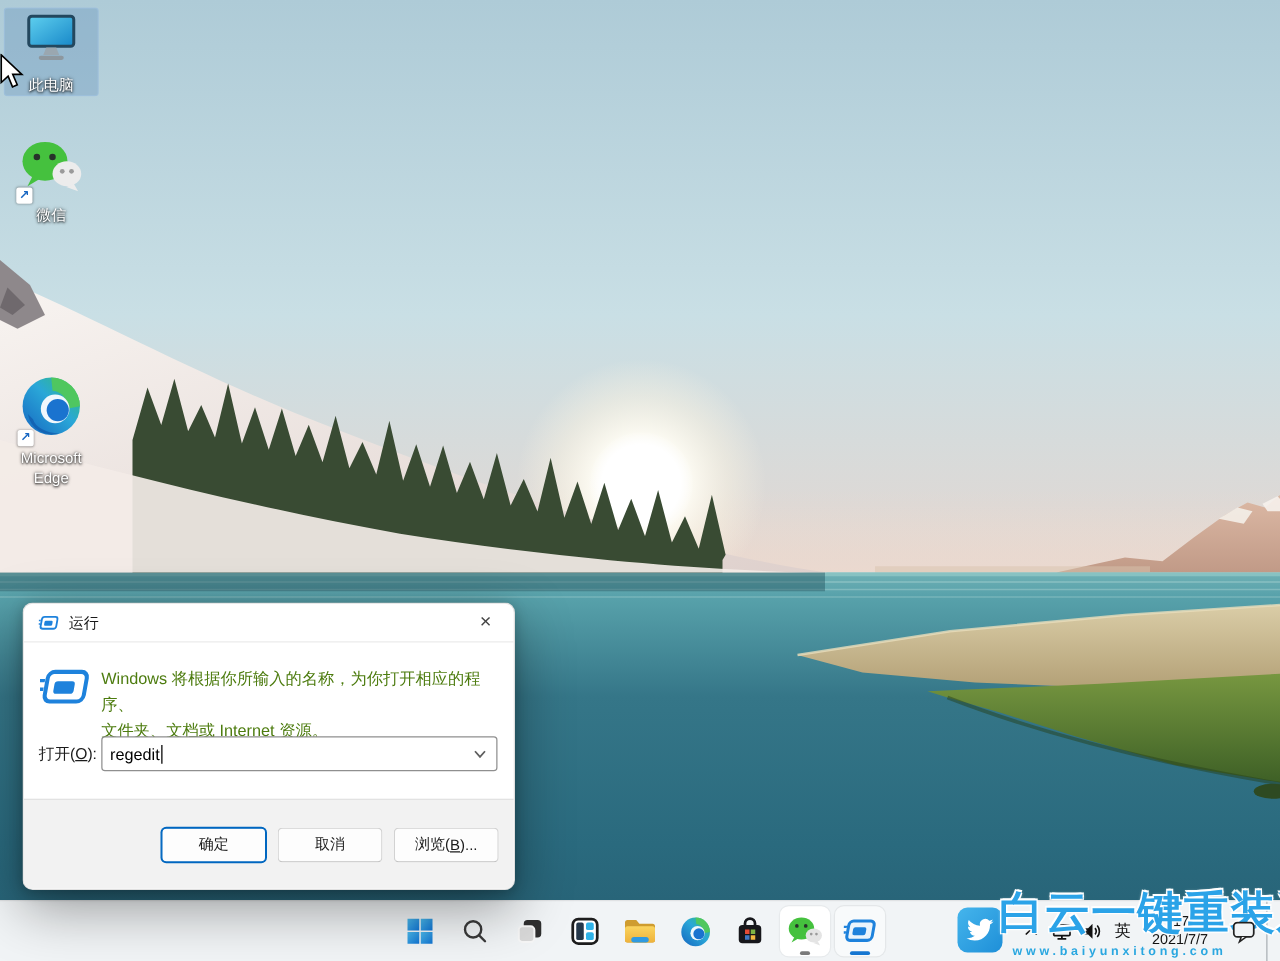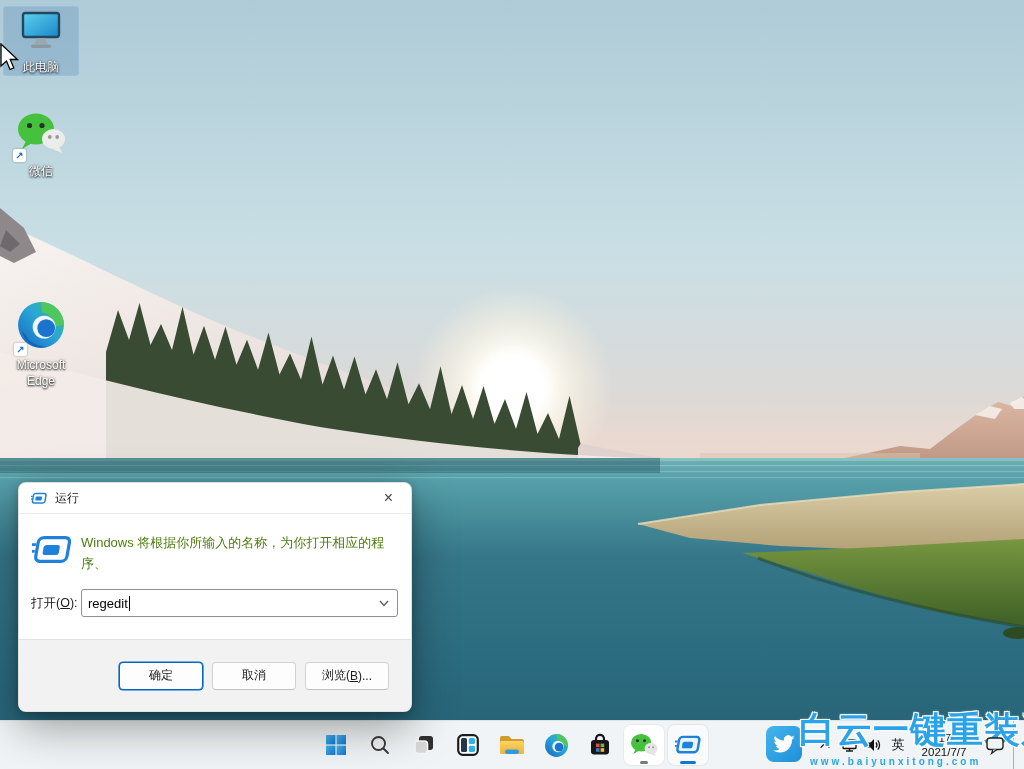--- a/index.html
+++ b/index.html
@@ -34,21 +34,21 @@
   .open-row{position:absolute;left:12px;top:106px;right:13px;display:flex;align-items:center;}
   .open-lbl{font-size:12.5px;color:#1b1b1b;width:50px;flex:0 0 auto;}
   .open-lbl .key{text-decoration:underline;}
   .combo{flex:1;height:26px;border:1px solid #8f8f8f;border-radius:3px;background:#fff;
          display:flex;align-items:center;padding:0 6px;position:relative;}
   .combo .val{font-size:13px;color:#000000;}
   .combo .caret{display:inline-block;width:1px;height:15px;background:#000;margin-left:1px;}
   .combo svg{position:absolute;right:8px;top:10px;}
   .dlg-footer{position:absolute;left:0;right:0;bottom:0;height:71px;background:#f2f2f2;
          border-top:1px solid #e2e2e2;display:flex;align-items:center;justify-content:flex-end;
-         gap:9px;padding-right:22px;}
+         gap:9px;padding-right:12px;}
   .btn{width:84px;height:28px;background:#fdfdfd;border:1px solid #d2d2d2;border-bottom-color:#c2c2c2;
        border-radius:4px;font-size:12px;color:#1b1b1b;display:flex;align-items:center;justify-content:center;
        font-family:inherit;}
   .btn.default{border:1px solid #0067c0;box-shadow:0 0 0 0.6px #0067c0;}
   .btn .key{text-decoration:underline;}
 
   
   .taskbar{position:absolute;left:0;right:0;bottom:0;height:48px;background:#f1f4f6;
            border-top:1px solid rgba(0,0,0,.07);z-index:10;}
   .tb-center{position:absolute;left:316px;top:4px;display:flex;gap:4px;z-index:2;}
@@ -239,20 +239,21 @@
       <g transform="skewX(-10)">
         <rect x="6" y="2" width="25" height="19" rx="4" fill="#fff" stroke="#1e82dc" stroke-width="2.6"></rect>
         <rect x="11" y="8" width="13" height="8" rx="2" fill="#1e82dc"></rect>
         <rect x="1" y="6.5" width="3.5" height="2.2" fill="#1e82dc"></rect>
         <rect x="0" y="12" width="4.5" height="2.2" fill="#1e82dc"></rect>
       </g>
     </svg>
   </div>
   <div class="dlg-desc">
     <div>Windows 将根据你所输入的名称，为你打开相应的程序、</div>
+    <div>文件夹、文档或 Internet 资源。</div>
   </div>
 
   <div class="open-row">
     <span class="open-lbl"><span>打开(</span><span class="key">O</span><span>):</span></span>
     <div class="combo">
       <span class="val">regedit</span>
       <span class="caret"></span>
       <svg width="10" height="7" viewBox="0 0 10 7">
         <polyline points="1,1 5,5.5 9,1" fill="none" stroke="#5f5f5f" stroke-width="1.4"></polyline>
       </svg>

